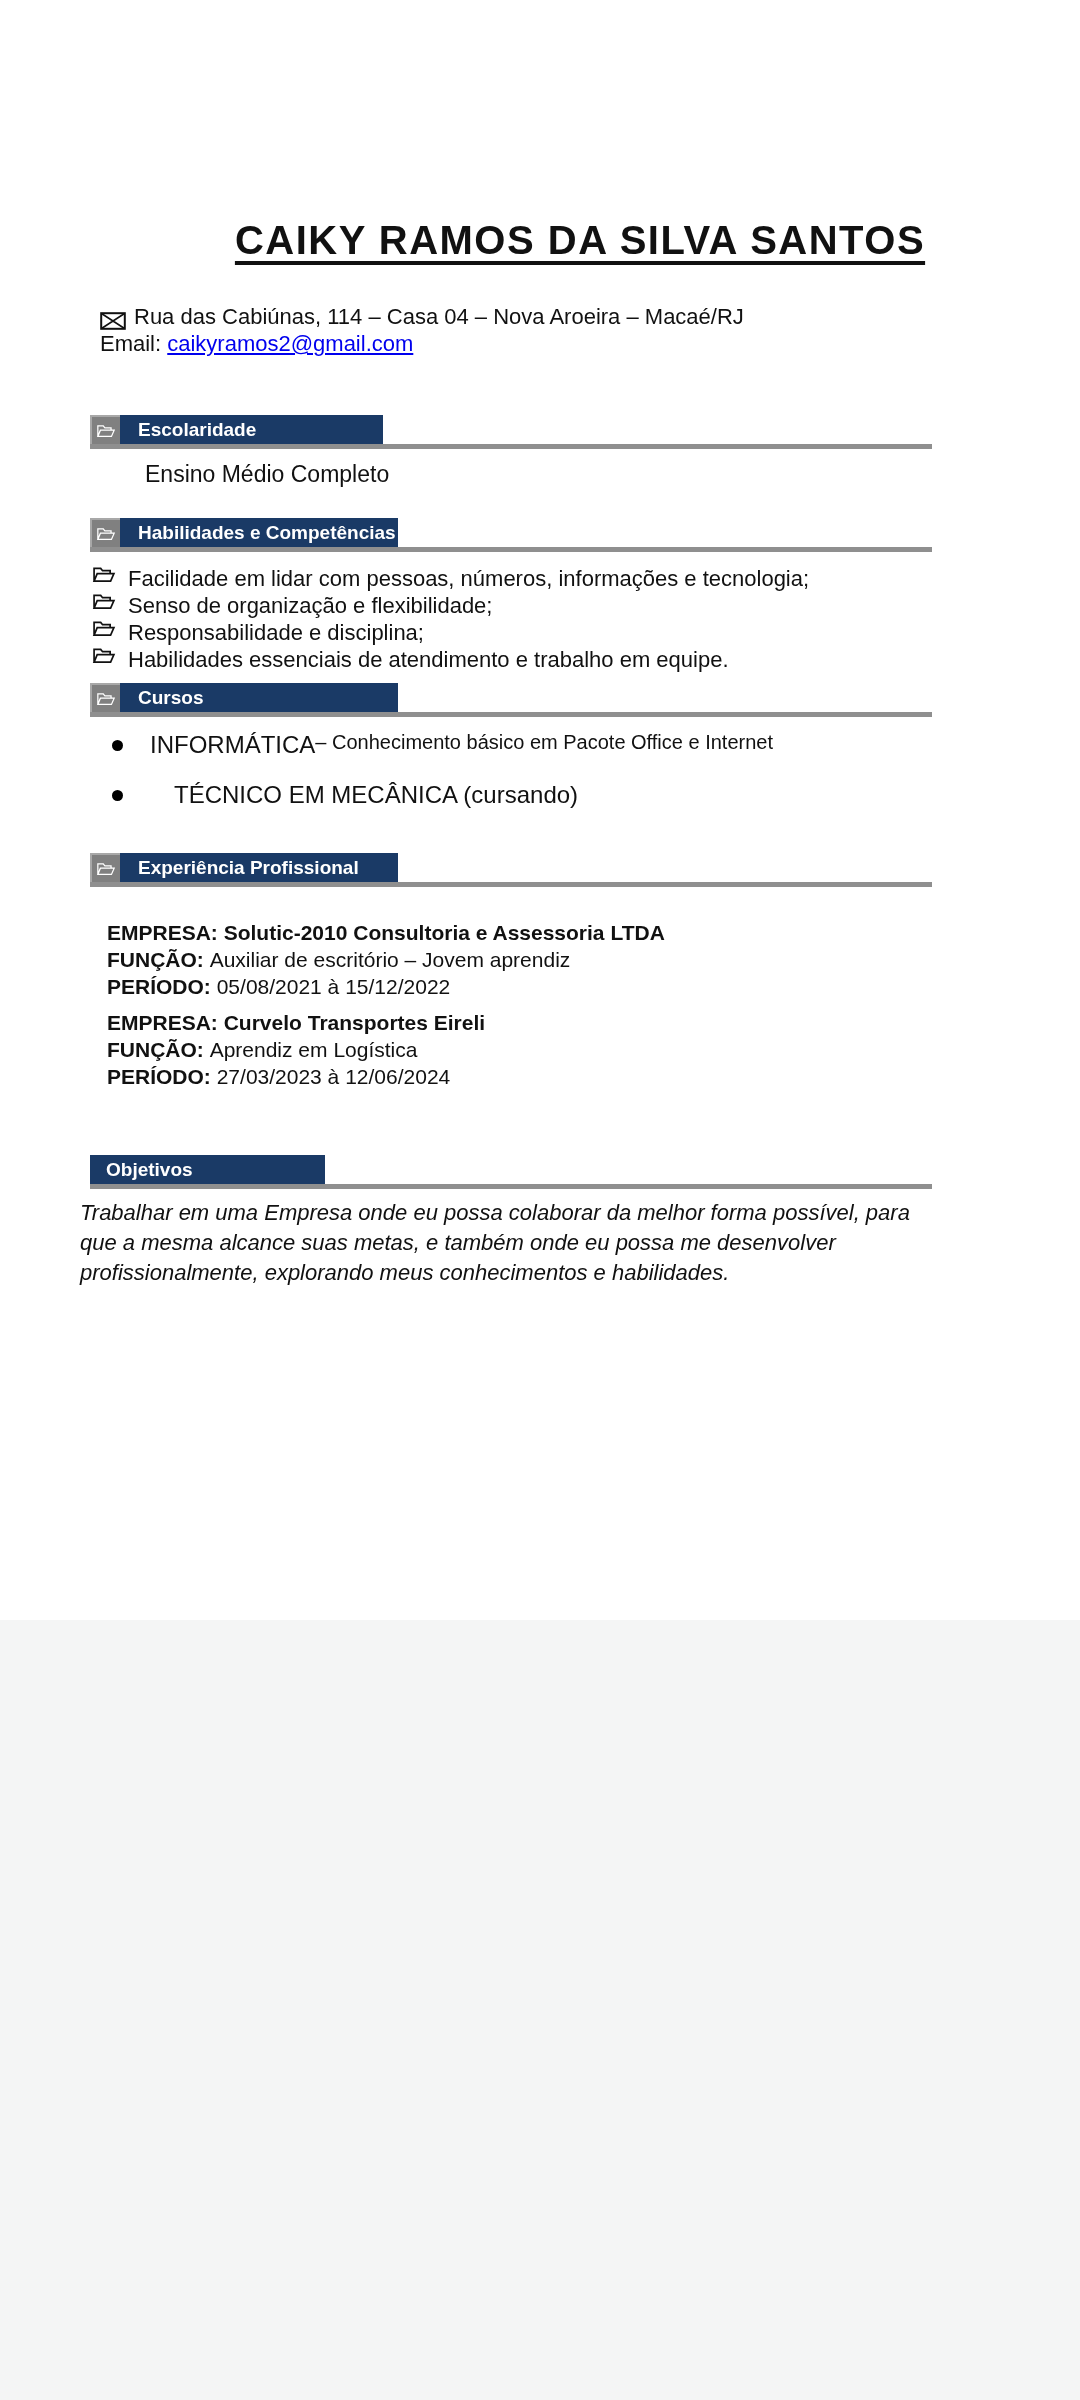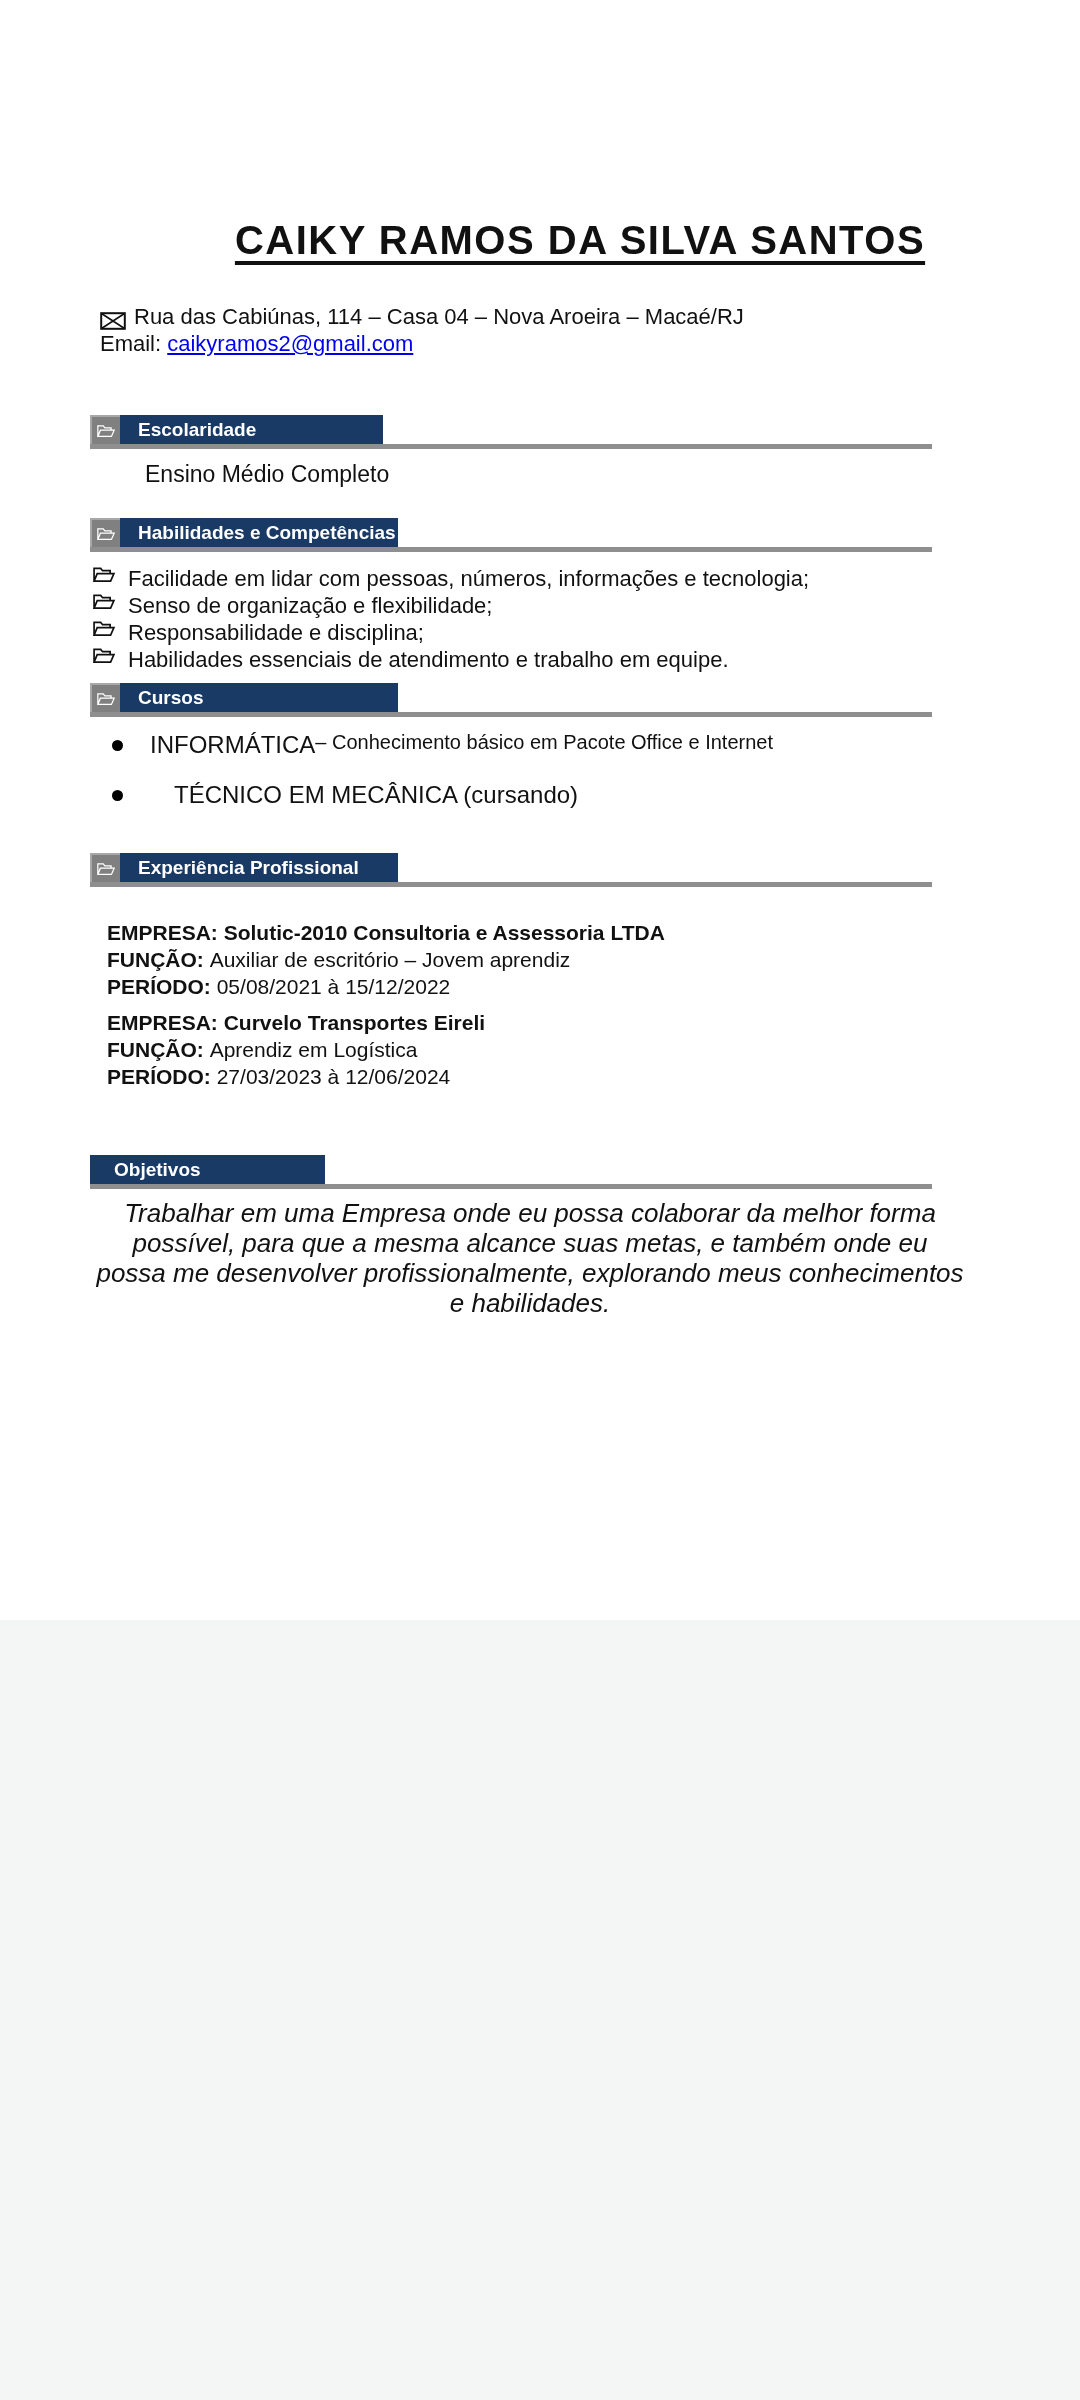--- a/index.html
+++ b/index.html
@@ -43,38 +43,38 @@
     position:absolute;left:0;top:0;width:30px;height:29px;background:var(--icon_cell_bg);
     display:flex;align-items:center;justify-content:center;
     border-left:2px solid #a8a8a8;border-top:2px solid #a8a8a8;box-sizing:border-box;
   }
   .sec .bar{
     position:absolute;top:0;height:29px;background:var(--header_bg);
     color:#ffffff;font-weight:bold;font-size:19px;line-height:29px;
     padding-left:18px;box-sizing:border-box;white-space:nowrap;
   }
   .bar.after-icon{left:30px;}
-  .bar.no-icon{left:0;padding-left:24px;}
+  .bar.no-icon{left:0;padding-left:16px;}
   
   .ensino{position:absolute;left:145px;top:461px;font-size:23px;}
   .skills{position:absolute;left:92px;top:566px;font-size:22px;}
   .skill-row{display:flex;align-items:flex-start;height:27px;white-space:nowrap;}
   .skill-row .sicon{width:36px;display:flex;align-items:center;}
   .course{position:absolute;left:112px;white-space:nowrap;display:flex;align-items:flex-start;}
   .course .dot{width:11px;height:11px;border-radius:50%;background:#000;align-self:center;margin-right:27px;}
   .course .cname{font-size:24px;}
   .course .cdetail{font-size:20px;}
   .course1{top:731px;}
   .course2{top:781px;gap:24px;}
   .job{position:absolute;left:107px;font-size:21px;line-height:27px;white-space:nowrap;}
   .job1{top:919px;}
   .job2{top:1009px;}
   .objetivos-text{
-    position:absolute;left:96px;top:1198px;width:868px;
-    font-size:26px;line-height:30px;font-style:italic;text-align:center;margin:0;
+    position:absolute;left:80px;top:1198px;width:868px;
+    font-size:22px;line-height:30px;font-style:italic;margin:0;
   }
   svg{display:block;}
 </style>
 </head>
 <body>
 
 <div class="page">
 
   <h1 class="resume-title">CAIKY RAMOS DA SILVA SANTOS</h1>
 

